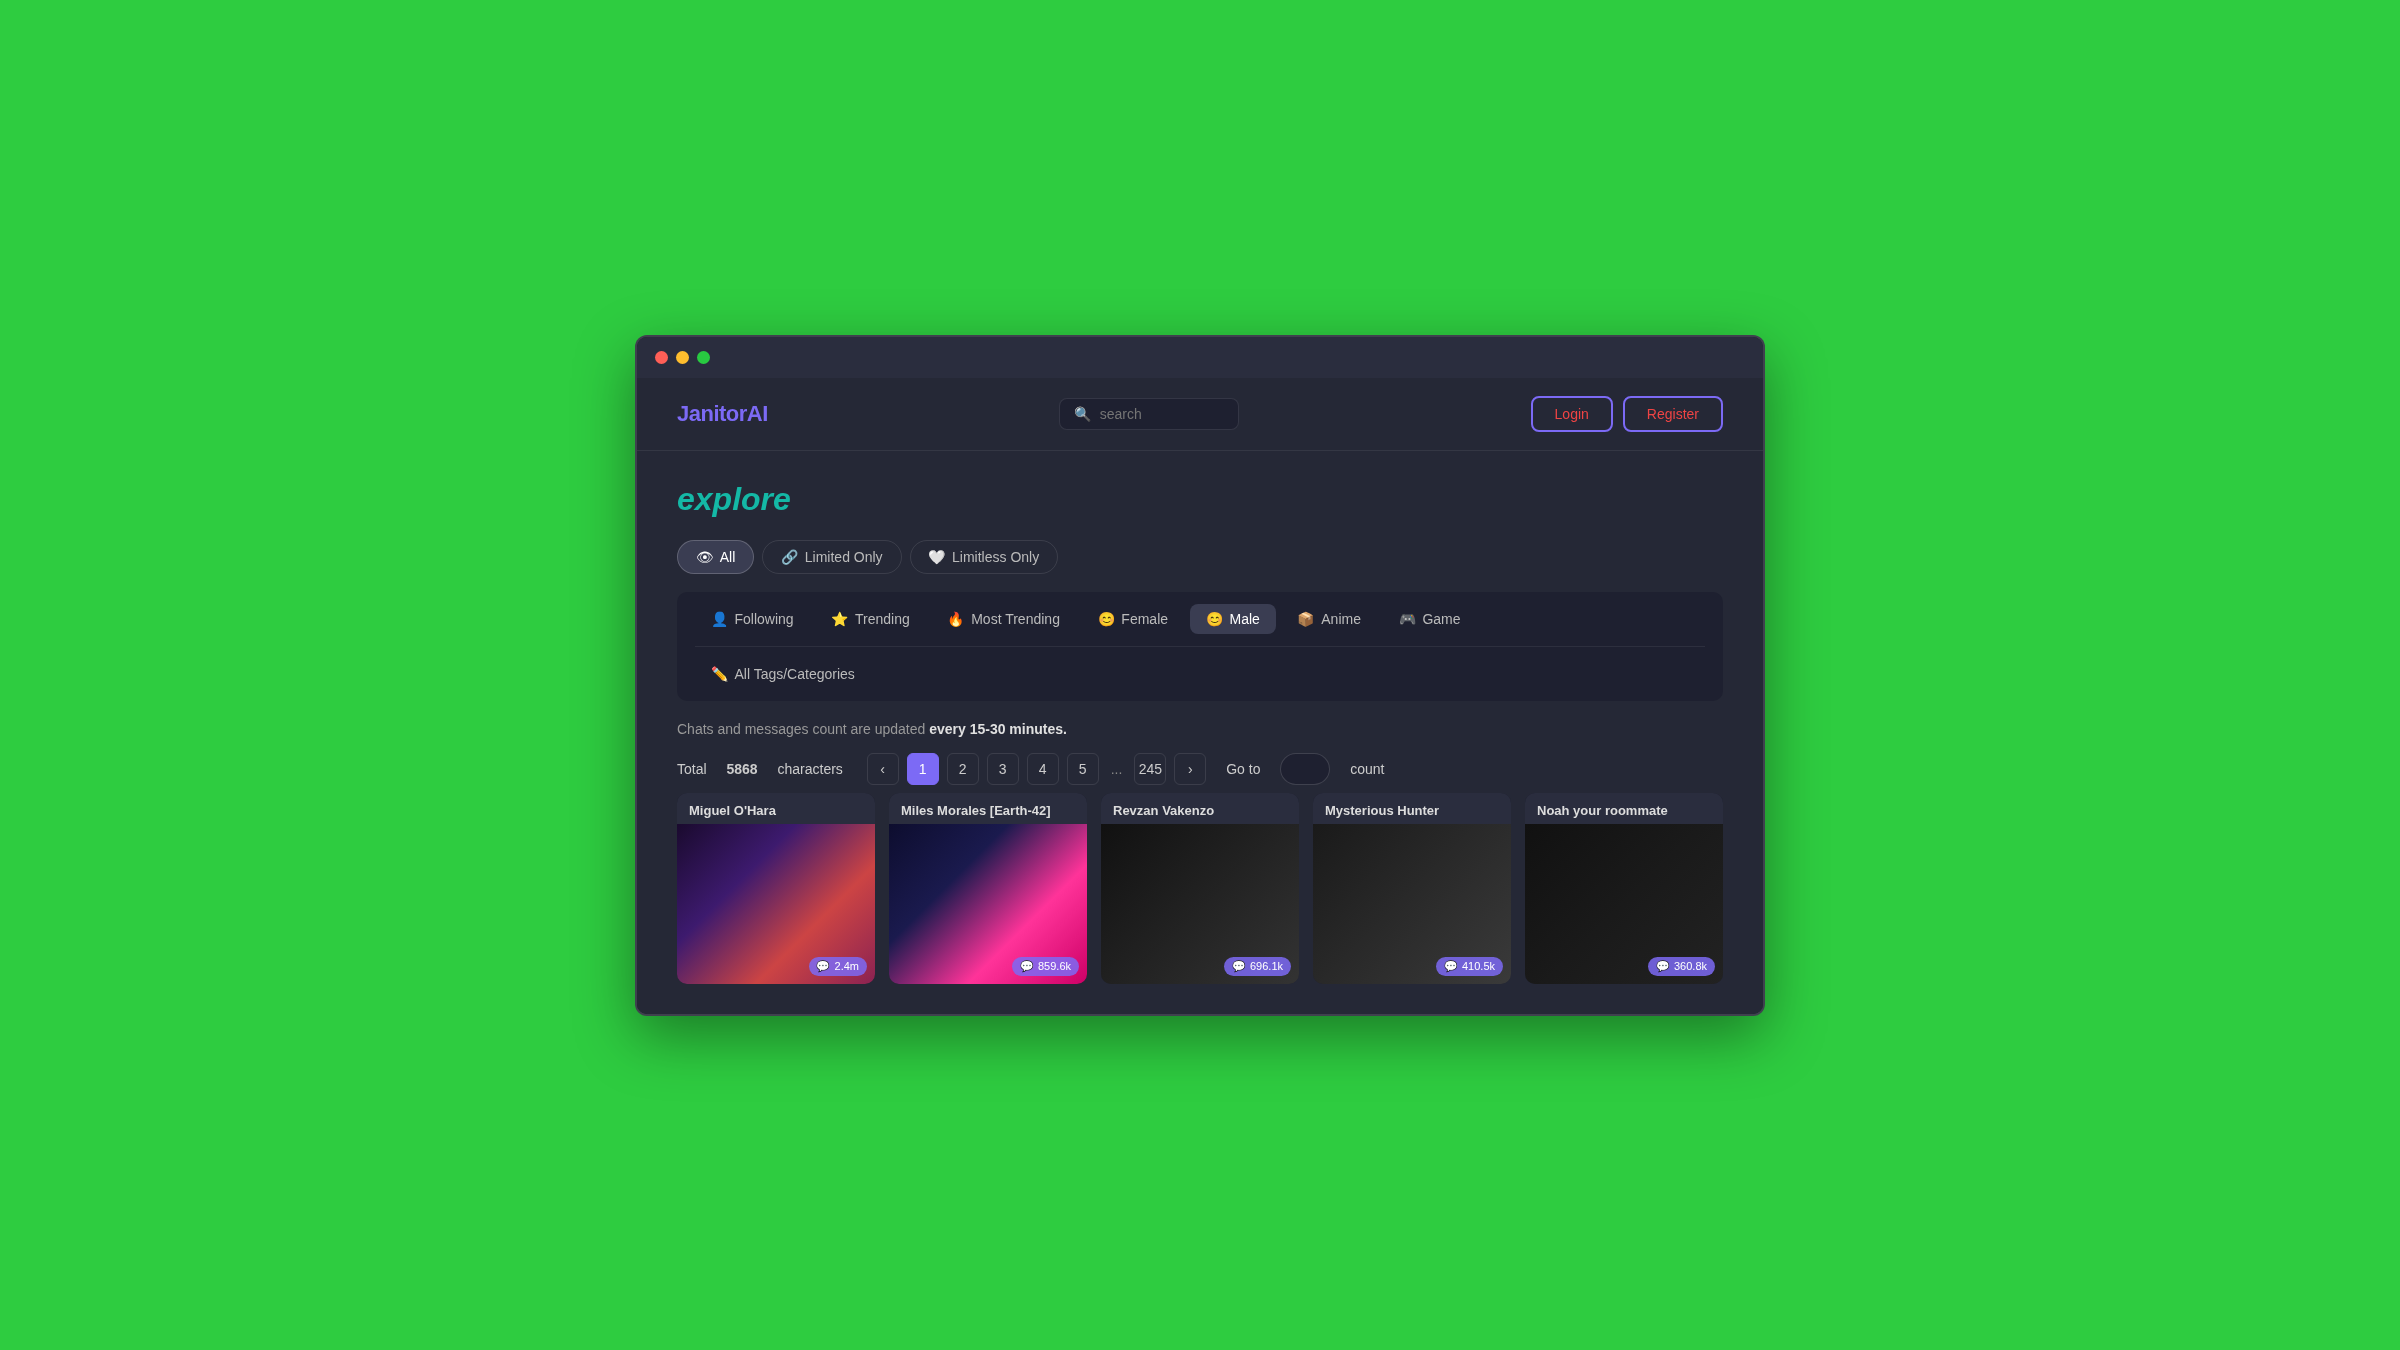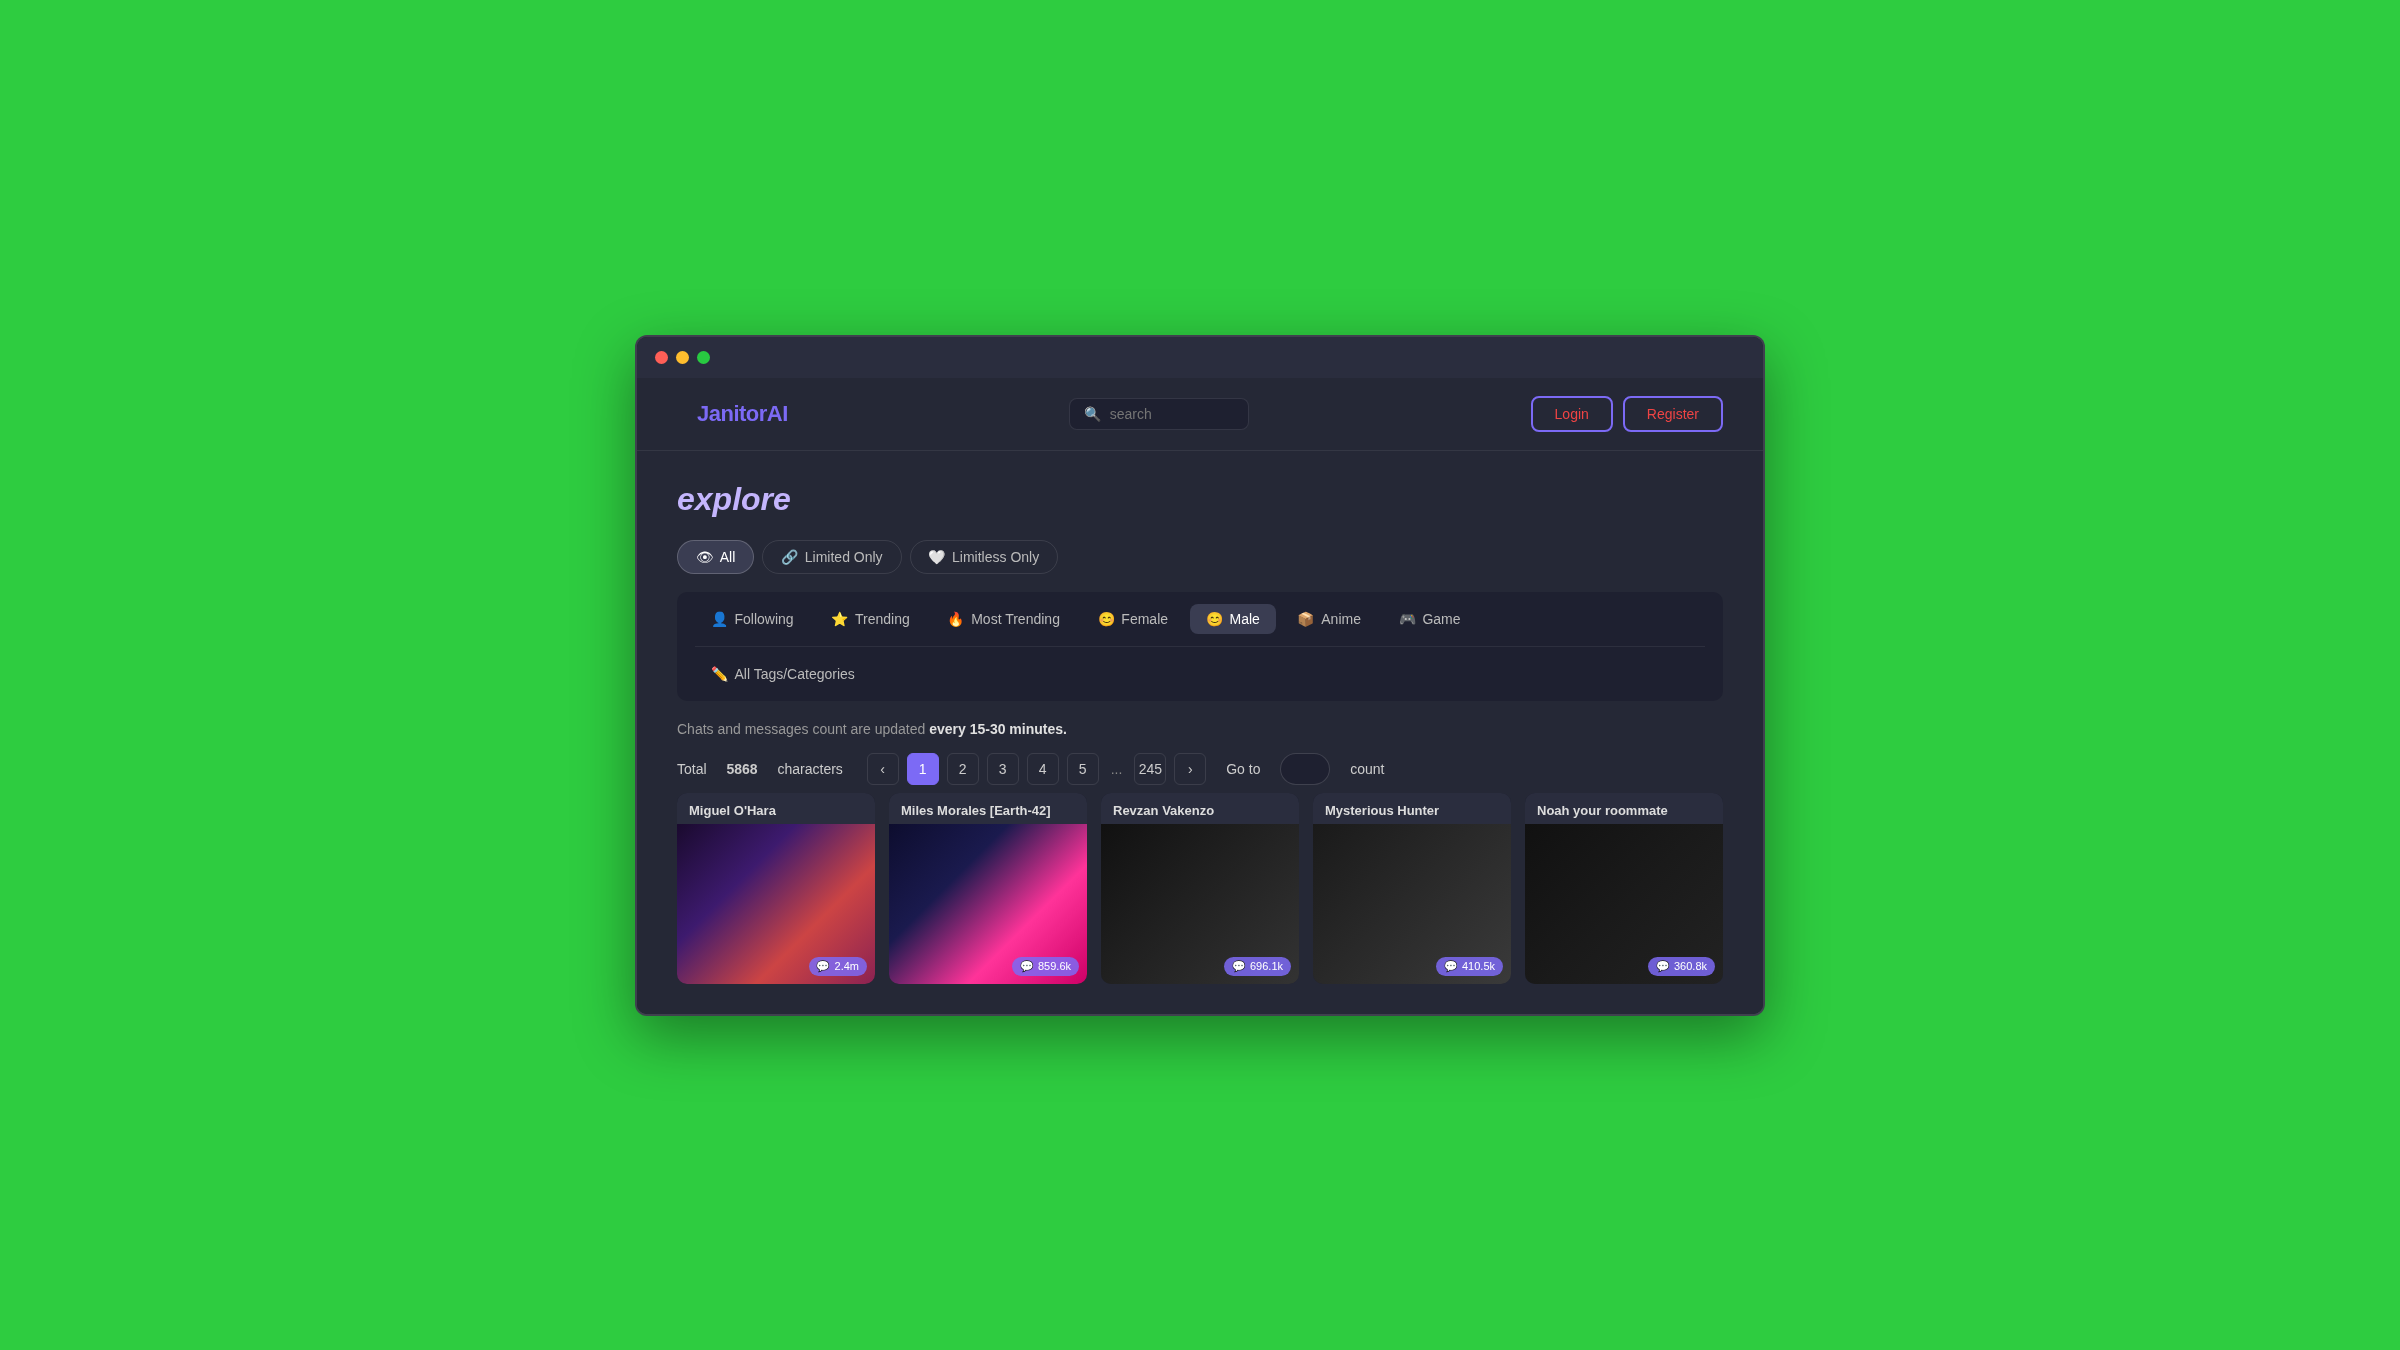--- a/index.html
+++ b/index.html
@@ -44,21 +44,20 @@
       justify-content: space-between;
       padding: 18px 40px;
       background: #252836;
       border-bottom: 1px solid rgba(255,255,255,0.07);
     }
     .logo {
       color: #7c6af5;
       font-size: 22px;
       font-weight: 700;
       letter-spacing: -0.5px;
-      margin-left: 20px;
     }
     .search-bar {
       display: flex;
       align-items: center;
       background: #1e2030;
       border: 1px solid rgba(255,255,255,0.1);
       border-radius: 8px;
       padding: 7px 14px;
       gap: 8px;
       width: 180px;
@@ -89,21 +88,21 @@
       background: transparent;
       color: #ef4444;
     }
     
     .main {
       padding: 30px 40px;
     }
     .page-title {
       font-size: 32px;
       font-weight: 700;
-      color: #c4b5fd;
+      color: #14b8a6;
       margin-bottom: 22px;
       font-style: italic;
     }
     
     .filter-tabs {
       display: flex;
       gap: 8px;
       margin-bottom: 18px;
     }
     .filter-tab {

